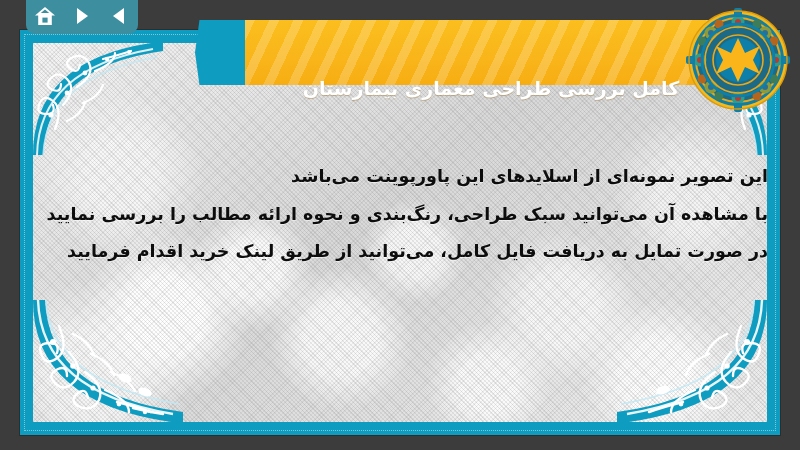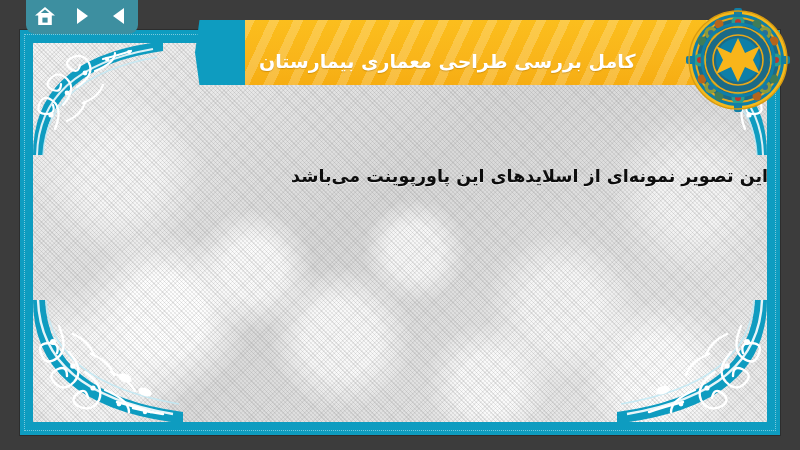--- a/index.html
+++ b/index.html
@@ -140,21 +140,21 @@
     background: #0e9cc0;
     clip-path: polygon(100% 0%, 100% 100%, 8% 100%, 0% 50%, 8% 0%);
   }
   #title-text {
     position: absolute;
     left: 58px;
     top: 20px;
     width: 470px;
     height: 82px;
     display: flex;
-    flex-direction: column;
+    flex-direction: row;
     align-items: flex-end;
     justify-content: center;
     padding-left: 6px;
     box-sizing: border-box;
     direction: rtl;
   }
   .title-line {
     color: #ffffff;
     font-family: "DejaVu Sans", sans-serif;
     font-size: 19px;
@@ -328,20 +328,22 @@
           <circle cx="40" cy="56" r="2.8"></circle>
           <circle cx="60" cy="34" r="2.6"></circle>
           <circle cx="86" cy="18" r="2.4"></circle>
           <ellipse cx="104" cy="32" rx="7" ry="4" transform="rotate(-18 104 32)"></ellipse>
         </g>
       </svg>
     </div>
 
     <div id="body-text">
       <div class="body-line">این تصویر نمونه‌ای از اسلایدهای این پاورپوینت می‌باشد</div>
+      <div class="body-line">با مشاهده آن می‌توانید سبک طراحی، رنگ‌بندی و نحوه ارائه مطالب را بررسی نمایید</div>
+      <div class="body-line">در صورت تمایل به دریافت فایل کامل، می‌توانید از طریق لینک خرید اقدام فرمایید</div>
     </div>
   </div>
 
   <div id="title-banner">
     <div id="banner-arrow"></div>
     <div id="banner-yellow"></div>
     <div id="title-text">
       <div class="title-line">کامل بررسی طراحی معماری بیمارستان</div>
     </div>
   </div>

